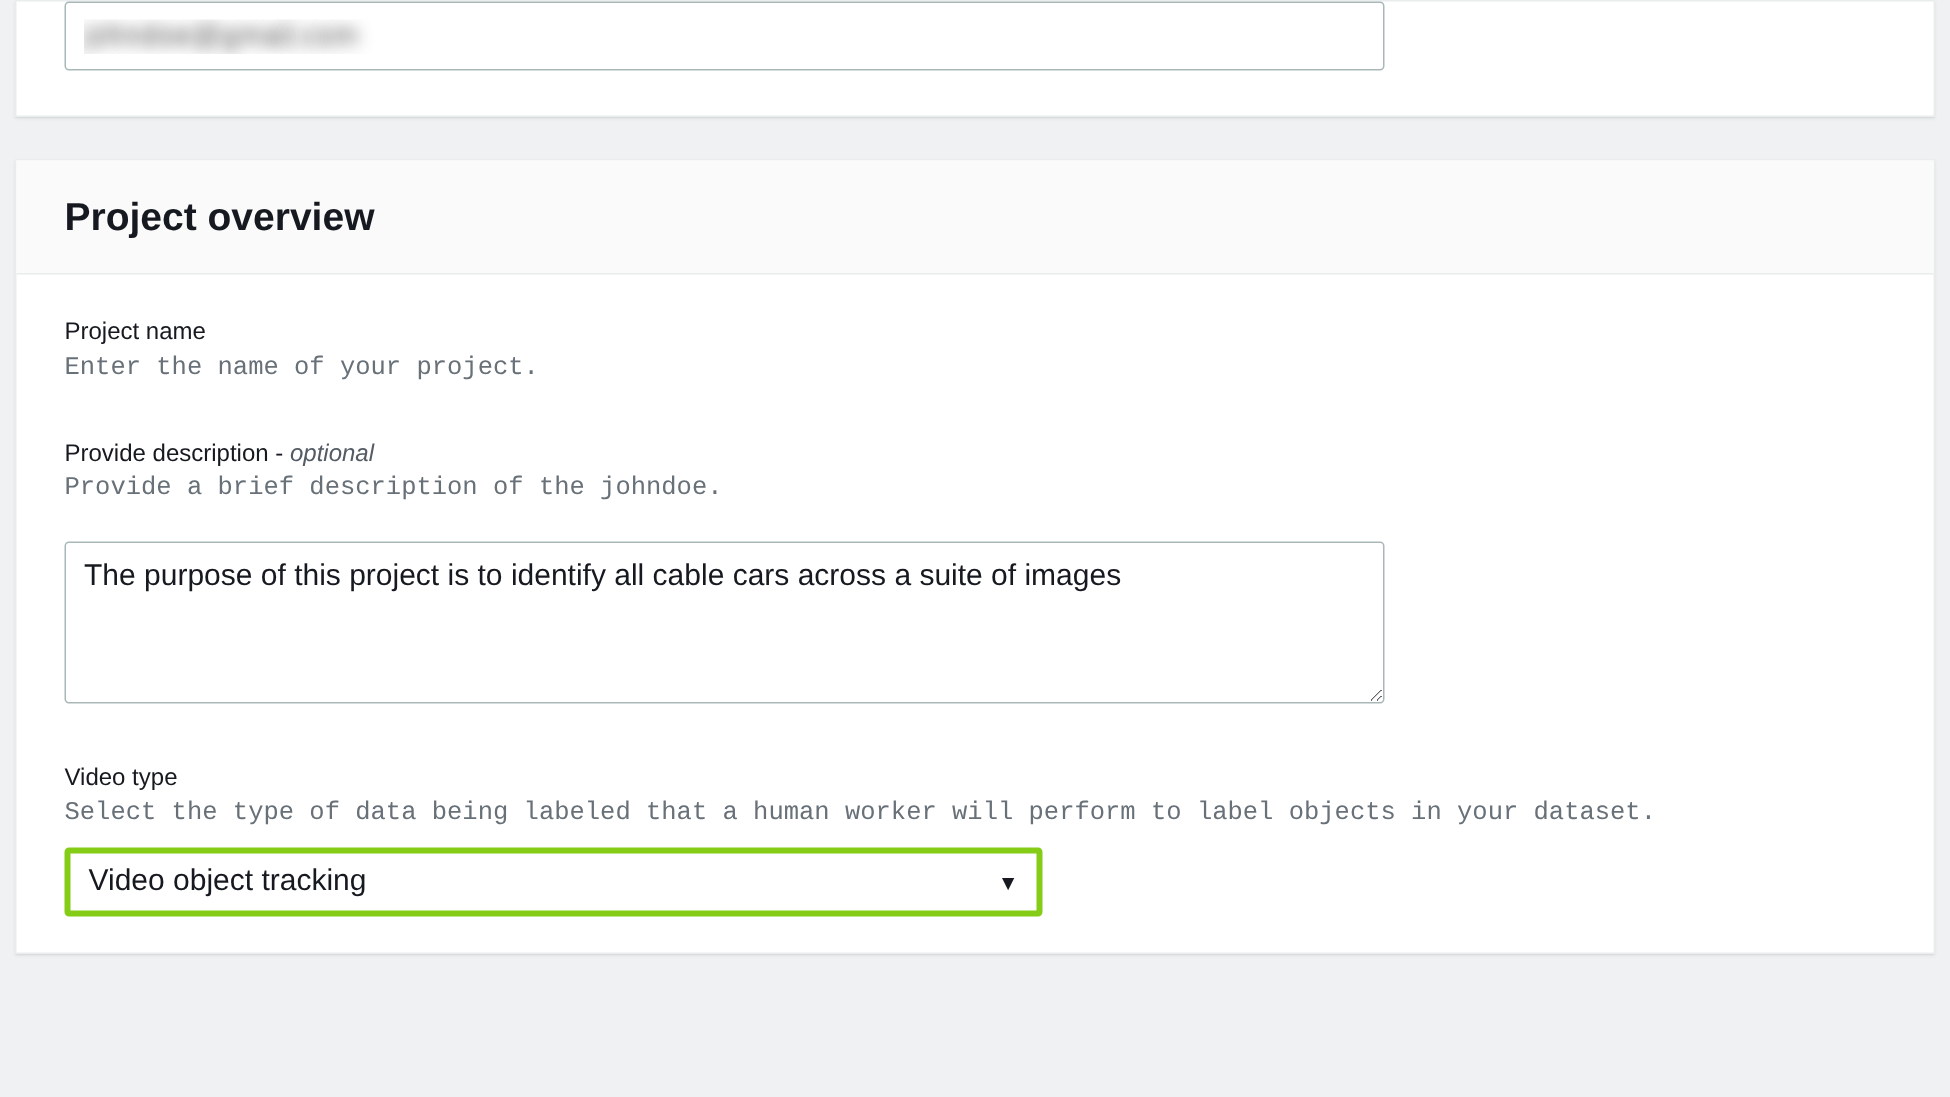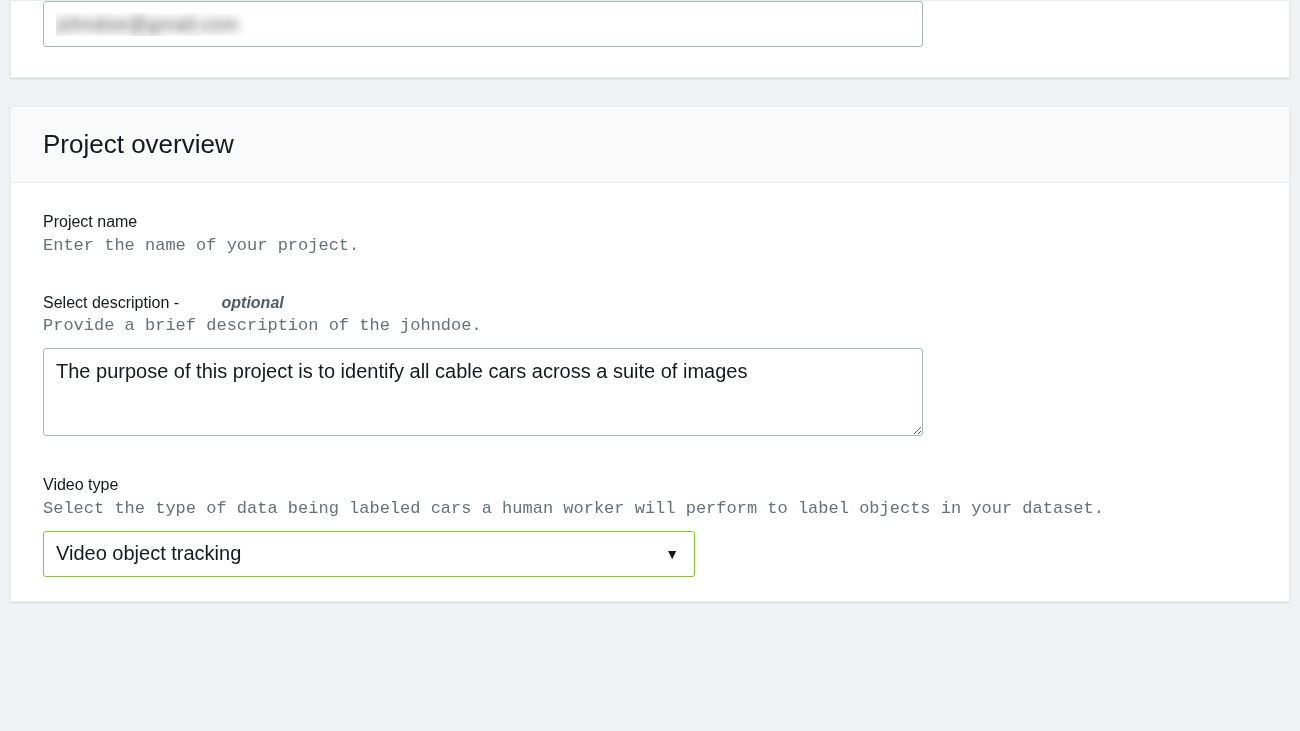--- a/index.html
+++ b/index.html
@@ -16,42 +16,41 @@
     box-shadow: 0 1px 1px rgba(0,0,0,0.05), 0 1px 3px rgba(0,0,0,0.05);
     margin-bottom: 28px;
   }
   .panel-header {
     padding: 22px 32px 22px 32px;
     border-bottom: 1px solid #eaeded;
     background: #fafafa;
   }
   .panel-header h2 {
     font-size: 26px;
-    font-weight: 400;
+    font-weight: 700;
     color: #16191f;
   }
   .panel-body {
     padding: 28px 32px 24px 32px;
   }
   .form-group {
     margin-bottom: 34px;
   }
   .form-group:last-child { margin-bottom: 0; }
   .field-label {
     font-size: 16px;
     font-weight: 400;
     color: #16191f;
     display: block;
     line-height: 1.35;
   }
   .field-label .optional {
     font-style: italic;
-    font-weight: 700;
+    font-weight: 400;
     color: #545b64;
-    margin-left: 38px;
   }
   .field-help {
     font-size: 17px;
     color: #687078;
     margin-top: 2px;
     margin-bottom: 10px;
     line-height: 1.35;
     font-family: Liberation Mono, monospace;
   }
   .text-input {
@@ -64,36 +63,37 @@
     border-radius: 3px;
     background: #fff;
     color: #16191f;
     font-family: inherit;
   }
   .text-input.blur {
     color: transparent;
     text-shadow: 0 0 10px rgba(60,60,60,0.9);
   }
   textarea.text-input {
-    height: 88px;
+    height: 108px;
     resize: both;
     padding: 8px 12px;
     line-height: 1.4;
+    margin-top: 13px;
   }
   .select-wrap {
     position: relative;
     width: 652px;
     max-width: 100%;
   }
   .select {
     width: 100%;
     height: 46px;
     padding: 6px 40px 6px 12px;
     font-size: 20px;
-    border: 1px solid #84cc16;
+    border: 4px solid #84cc16;
     border-radius: 3px;
     background: #fff;
     color: #16191f;
     cursor: pointer;
     text-align: left;
     font-family: inherit;
     position: relative;
   }
   .select-caret {
     position: absolute;
@@ -131,29 +131,29 @@
   </div>
   <div class="panel-body">
 
     <div class="form-group">
       <label class="field-label">Project name</label>
       <div class="field-help">Enter the name of your project.</div>
     </div>
 
     <div class="form-group">
       <label class="field-label">
-        <span>Select description - </span><span class="optional">optional</span>
+        <span>Provide description - </span><span class="optional">optional</span>
       </label>
       <div class="field-help">Provide a brief description of the johndoe.</div>
       <textarea class="text-input" style="">The purpose of this project is to identify all cable cars across a suite of images</textarea>
     </div>
 
     <div class="form-group">
       <label class="field-label">Video type</label>
-      <div class="field-help">Select the type of data being labeled cars a human worker will perform to label objects in your dataset.</div>
+      <div class="field-help">Select the type of data being labeled that a human worker will perform to label objects in your dataset.</div>
       <div class="select-wrap">
         <button type="button" class="select">Video object tracking</button>
         <span class="select-caret">▼</span>
       </div>
     </div>
 
   </div>
 </div>
 
 </body></html>

